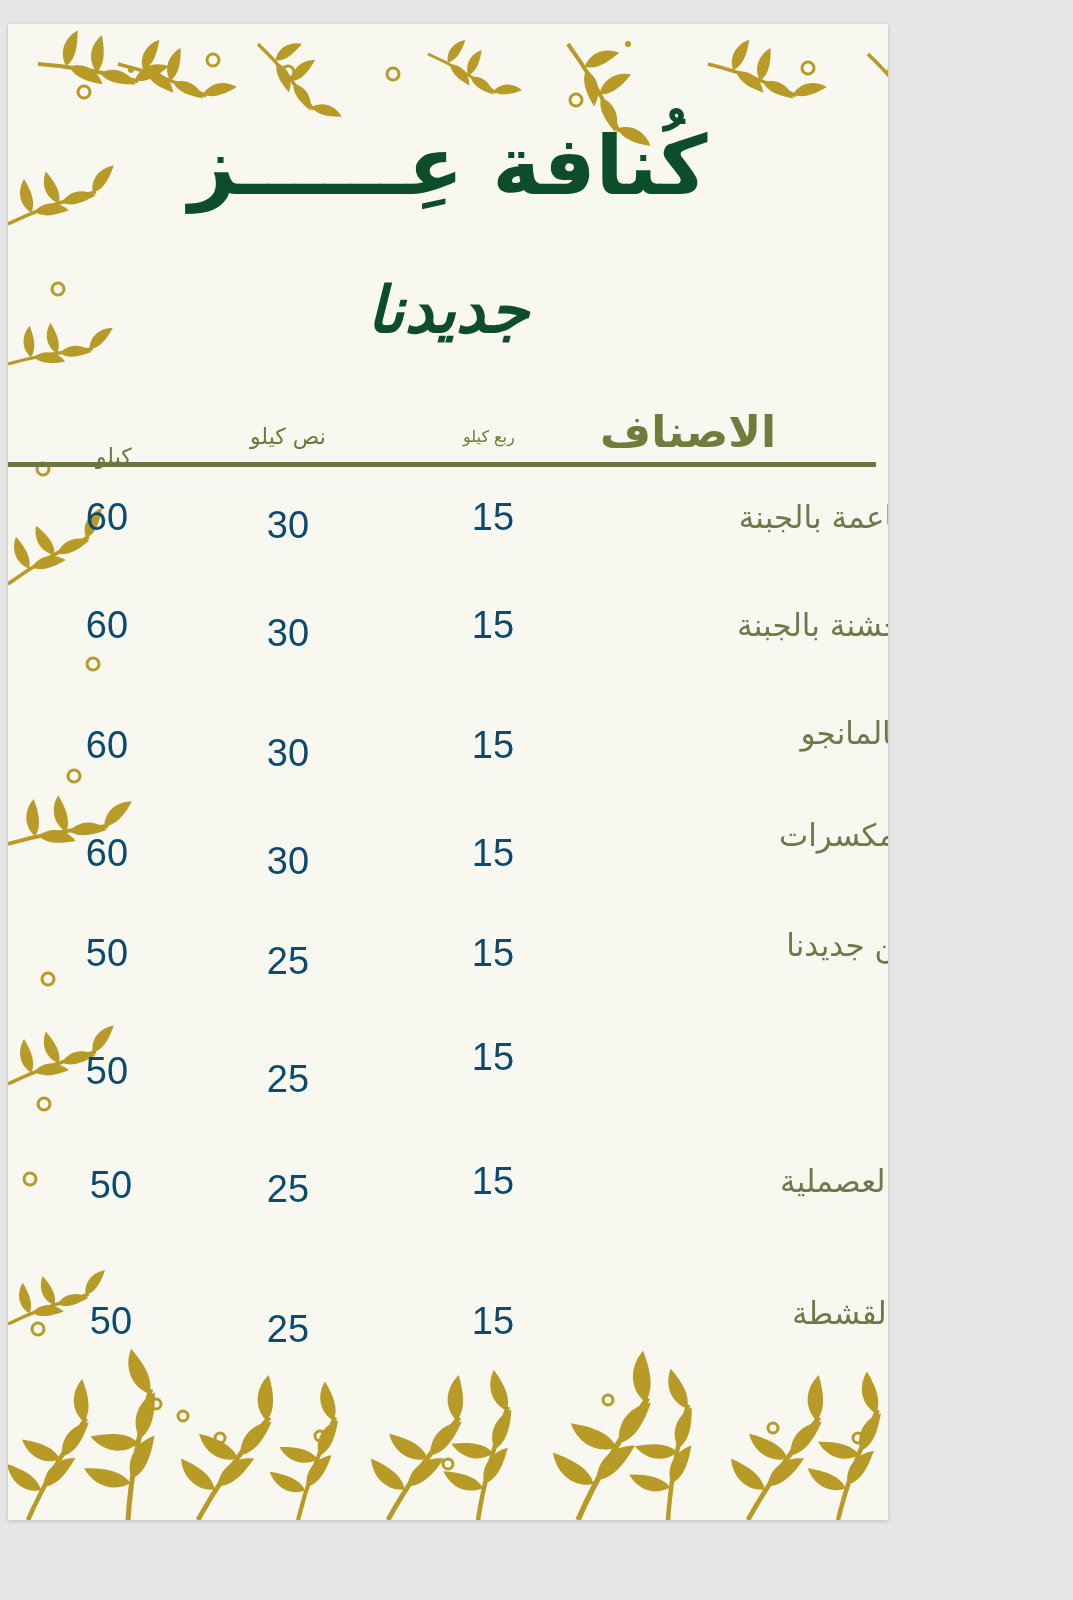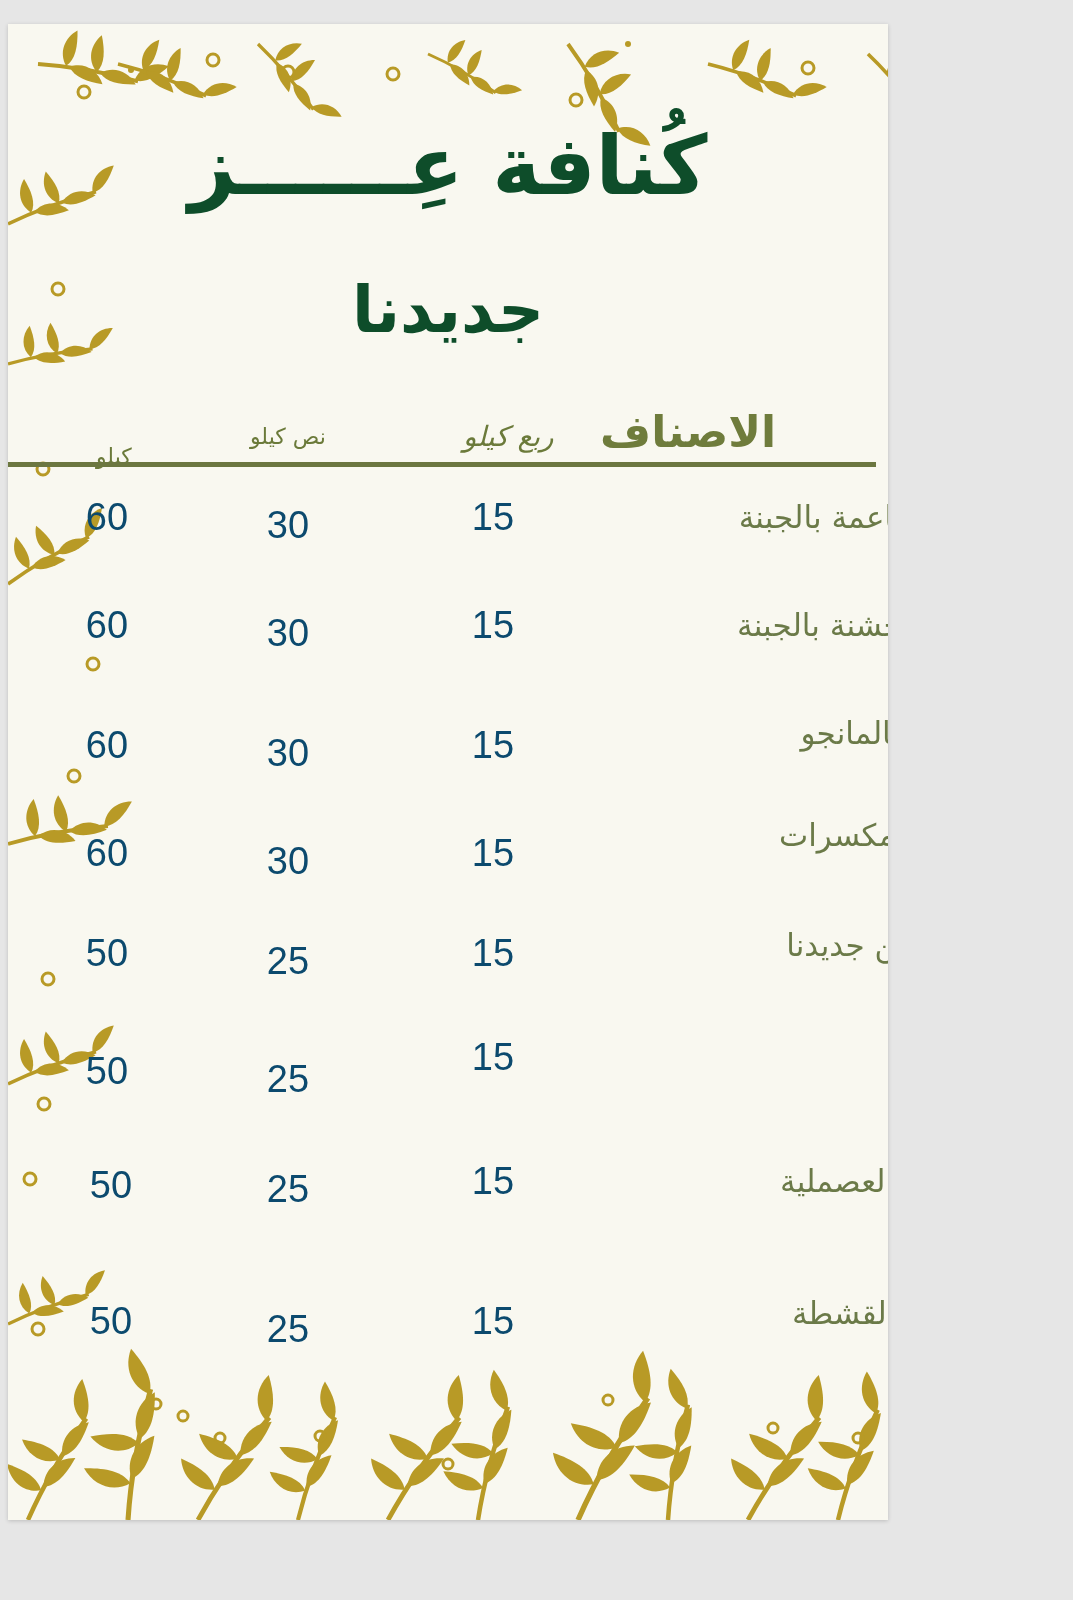--- a/index.html
+++ b/index.html
@@ -14,26 +14,26 @@
   }
   .deco { position: absolute; left: 0; top: 0; width: 1057px; height: 1496px; pointer-events: none; }
 
   .title {
     position: absolute; left: 0; right: 0; top: 92px; text-align: center;
     font-family: "DejaVu Sans", sans-serif; font-weight: bold;
     font-size: 82px; line-height: 100px; color: #0e4d2a; direction: rtl;
   }
   .subtitle {
     position: absolute; left: 0; right: 0; top: 246px; text-align: center;
-    font-weight: bold; font-size: 64px; line-height: 80px; color: #0e4d2a; direction: rtl;
+    font-weight: bold; font-size: 64px; line-height: 80px; color: #0e4d2a; direction: rtl; font-style: italic;
   }
 
   .header-cell { position: absolute; color: #6b7a3a; direction: rtl; white-space: nowrap; }
   .h-items { right: 112px; top: 380px; font-size: 44px; font-weight: bold; line-height: 56px; color: #6f7c3c; }
-  .h-quarter { left: 455px; top: 398px; font-size: 28px; line-height: 30px; font-style: italic; }
+  .h-quarter { left: 455px; top: 398px; font-size: 16px; line-height: 30px; }
   .h-half { left: 242px; top: 398px; font-size: 22px; line-height: 30px; }
   .h-kilo { left: 88px; top: 398px; font-size: 22px; line-height: 30px; margin-top: 20px; }
 
   .rule { position: absolute; left: 0; right: 12px; top: 438px; height: 5px; background: #6c7740; }
 
   .row { position: absolute; left: 0; width: 1057px; height: 60px; }
   .item-name {
     position: absolute; right: 62px; top: 0; direction: rtl; white-space: nowrap;
     font-size: 31px; line-height: 50px; color: #6b7a48;
   }

